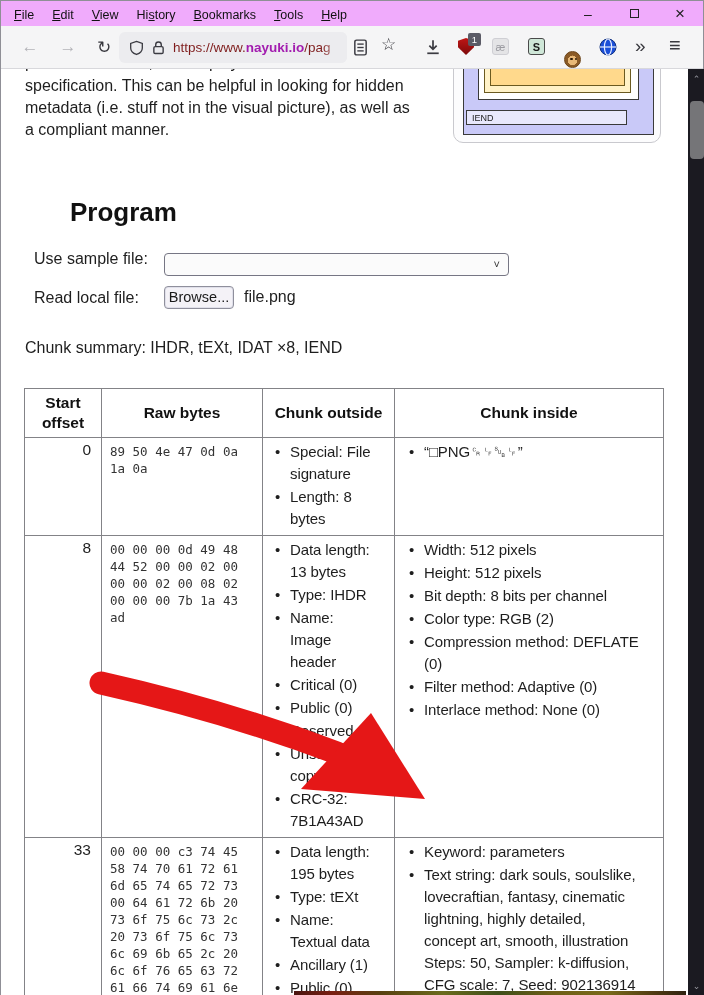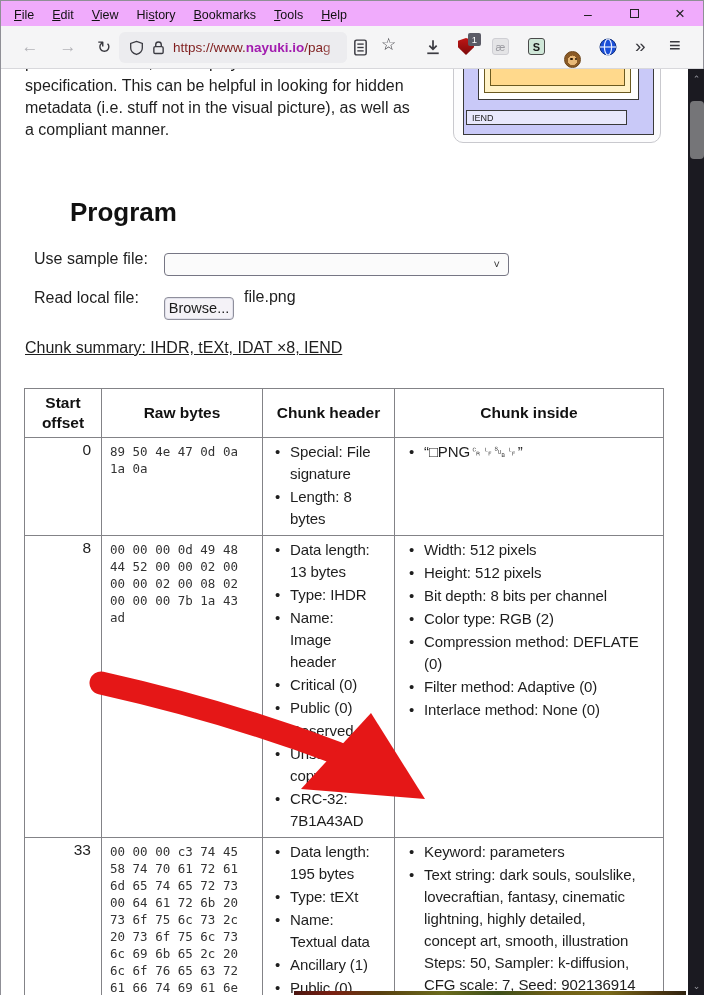--- a/index.html
+++ b/index.html
@@ -38,23 +38,23 @@
   
   .content { position:absolute; left:0; top:68px; width:687px; height:927px; background:#fff; overflow:hidden; }
   .clip-line { position:absolute; left:24px; top:0; width:430px; height:6px; overflow:hidden; }
   .clip-line div { margin-top:-15px; font-size:16px; color:#222; white-space:nowrap; }
   .para { position:absolute; left:24px; top:6px; }
   .para div { font-size:16px; line-height:22px; color:#1e1e1e; white-space:nowrap; }
   .h-program { position:absolute; left:32px; top:128px; font-size:26px; font-weight:bold; color:#111;margin-left:37px; }
   .form-label { position:absolute; font-size:16px; color:#1e1e1e; }
   .sample-select { position:absolute; left:163px; top:184px; width:345px; height:23px; background:#fbfbfb; border:1px solid #767684; border-radius:4px; }
   .sample-select .chev { position:absolute; right:8px; top:4px; font-size:11px; color:#333; }
-  .browse-btn { position:absolute; left:163px; top:228px; width:70px; height:23px; background:#f4f2f7; border:1px solid #8f8f9c; border-radius:4px; font-size:14.5px; color:#1a1a1a; text-align:center; line-height:21px; box-shadow:0 0 0 1px #e0e0ea inset; }
+  .browse-btn { position:absolute; left:163px; top:217px; width:70px; height:23px; background:#f4f2f7; border:1px solid #8f8f9c; border-radius:4px; font-size:14.5px; color:#1a1a1a; text-align:center; line-height:21px; box-shadow:0 0 0 1px #e0e0ea inset; }
   .file-name { position:absolute; left:243px; top:219px; font-size:16px; color:#1e1e1e; }
-  .chunk-summary { position:absolute; left:24px; top:270px; font-size:16px; color:#1e1e1e;text-decoration:underline; }
+  .chunk-summary { position:absolute; left:24px; top:270px; font-size:16px; color:#1e1e1e; }
 
   
   .figure-outer { position:absolute; left:452px; top:-30px; width:208px; height:104px; background:#fcfcfd; border:1px solid #c9c9ce; border-radius:10px; }
   .fig-box { position:absolute; border:1px solid #3a3a3a; }
   .fig-purple { left:9px; top:-1px; width:191px; height:96px; background:var(--figure-purple, #c9c9f8); border-top:none; }
   .fig-white { left:24px; top:-1px; width:161px; height:61px; background:#ffffff; border-top:none; }
   .fig-cream { left:30px; top:-1px; width:147px; height:54px; background:var(--figure-cream, #fff2c8); border-top:none; border-color:#6b5a20; }
   .fig-gold { left:36px; top:-1px; width:135px; height:47px; background:var(--figure-gold, #ffd98c); border-color:#6b5a20; }
   .fig-iend { left:12px; top:70px; width:161px; height:15px; background:var(--figure-lavender, #e8e8fc); font-size:9px; color:#222; padding:2px 0 0 5px; font-family:"Liberation Sans", sans-serif; }
 
@@ -191,21 +191,21 @@
       <colgroup>
           <col class="c-offset">
           <col class="c-raw">
           <col class="c-out">
           <col class="c-in">
         </colgroup>
       <thead>
           <tr id="chunk-table-head">
             <th>Start offset</th>
             <th>Raw bytes</th>
-            <th>Chunk header</th>
+            <th>Chunk outside</th>
             <th>Chunk inside</th>
           </tr>
         </thead>
       <tbody id="chunk-table-body">
           <tr>
             <td class="offset">0</td>
             <td class="raw">
               <pre>89 50 4e 47 0d 0a
 1a 0a</pre>
             </td>

